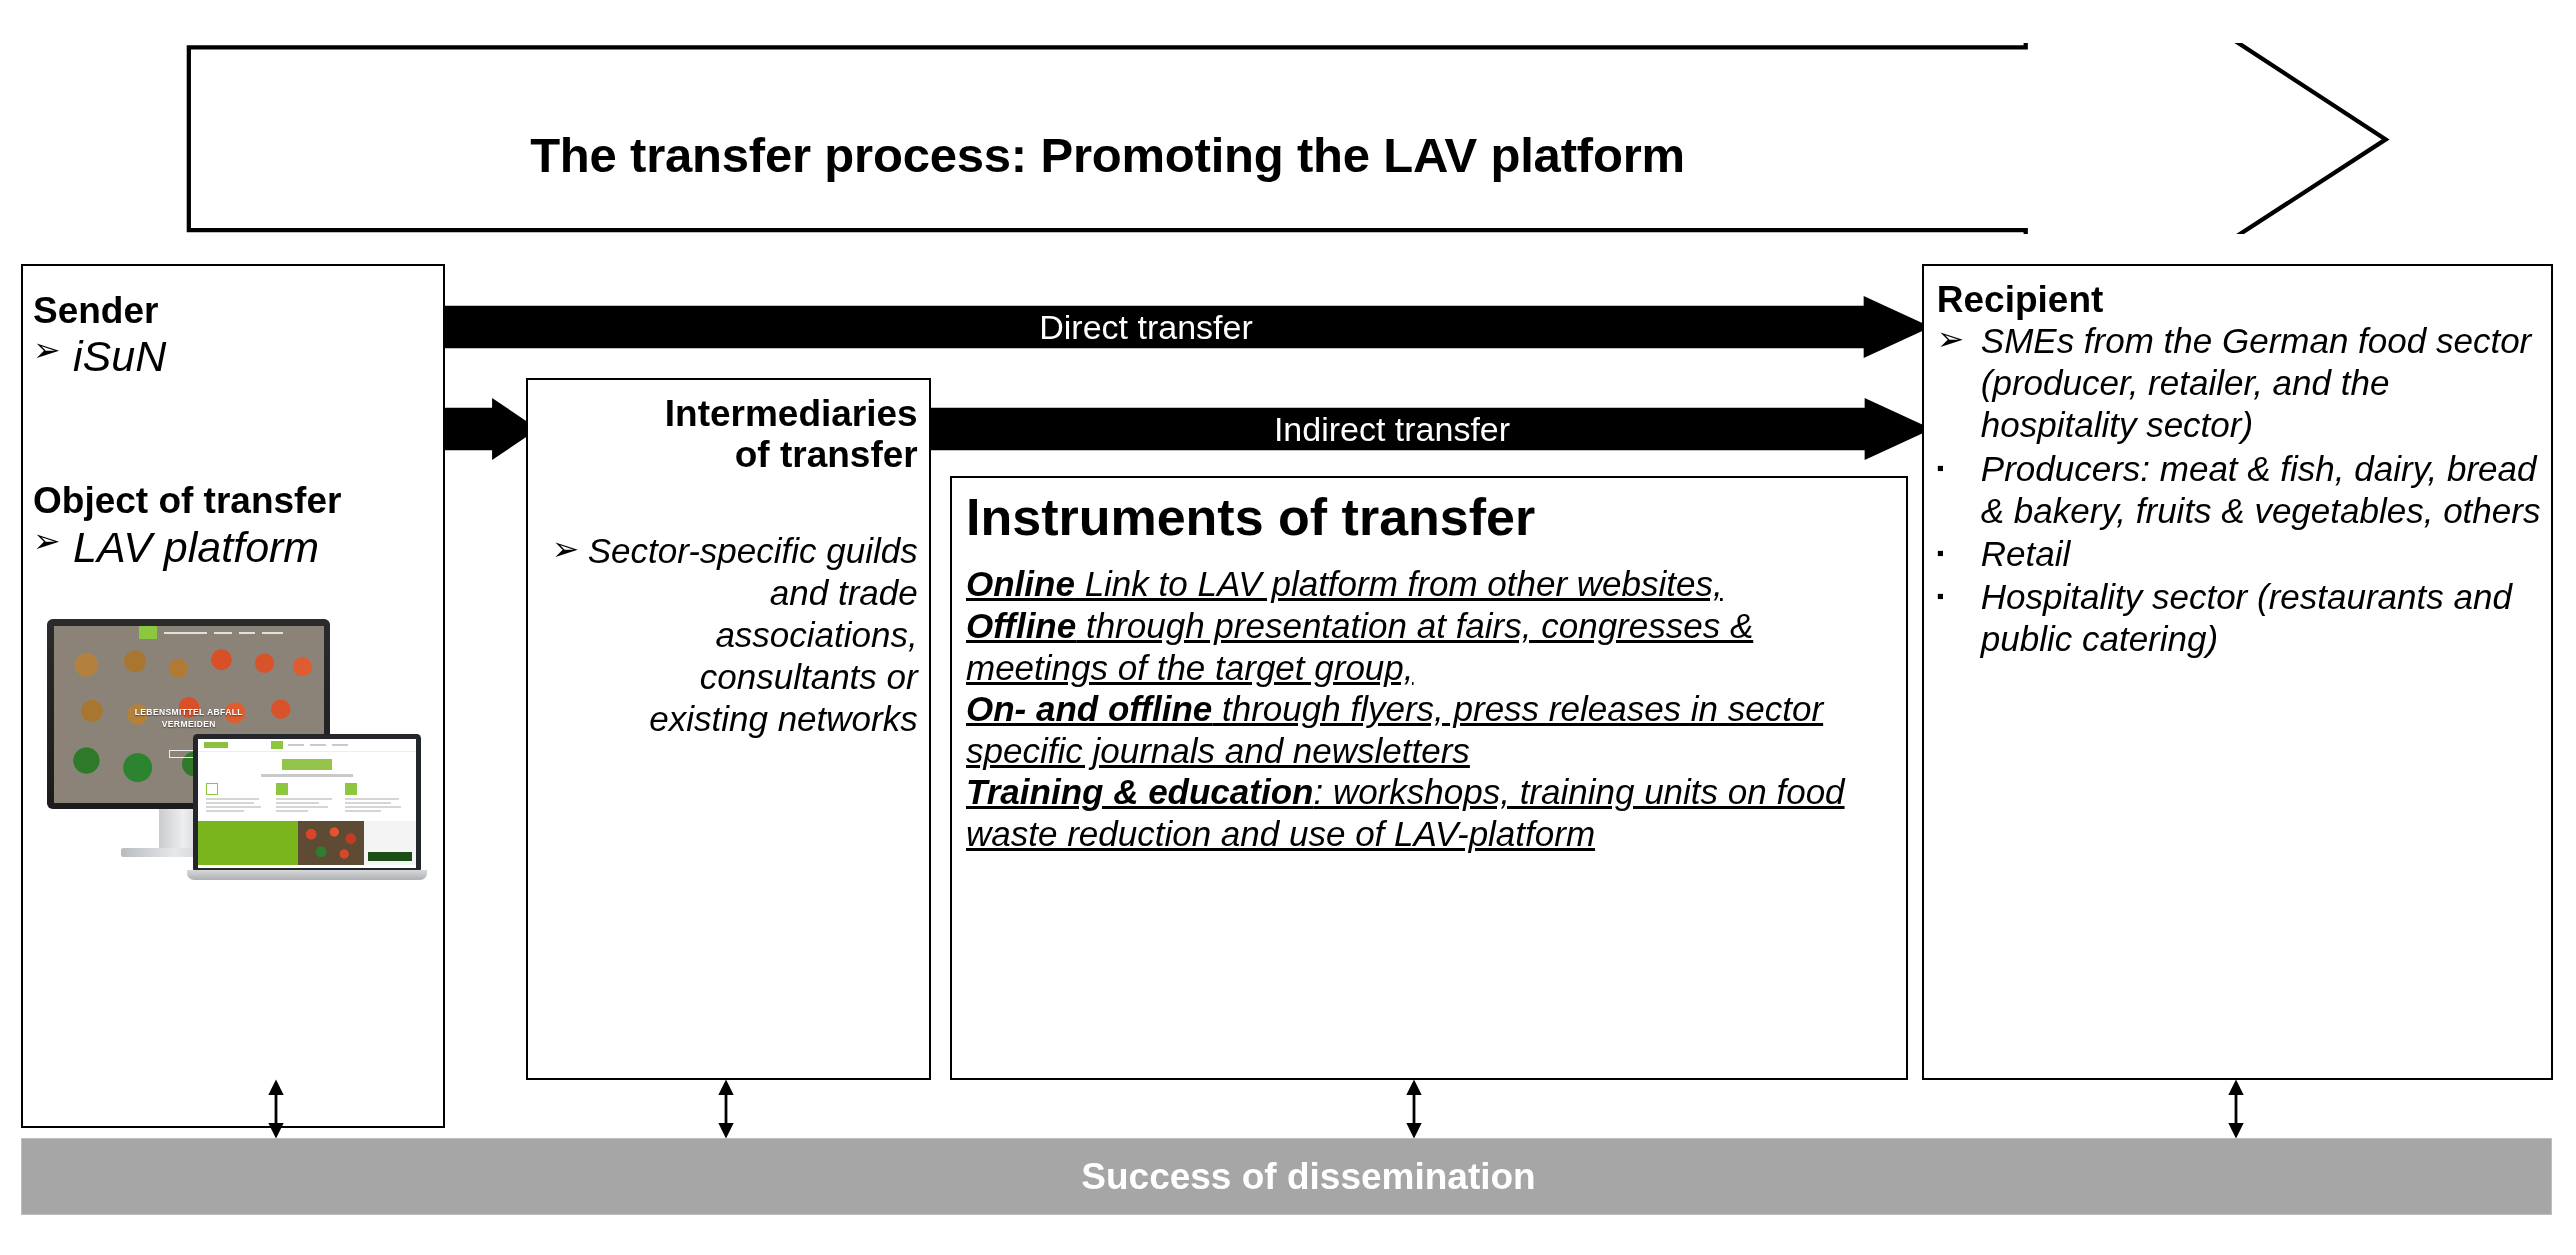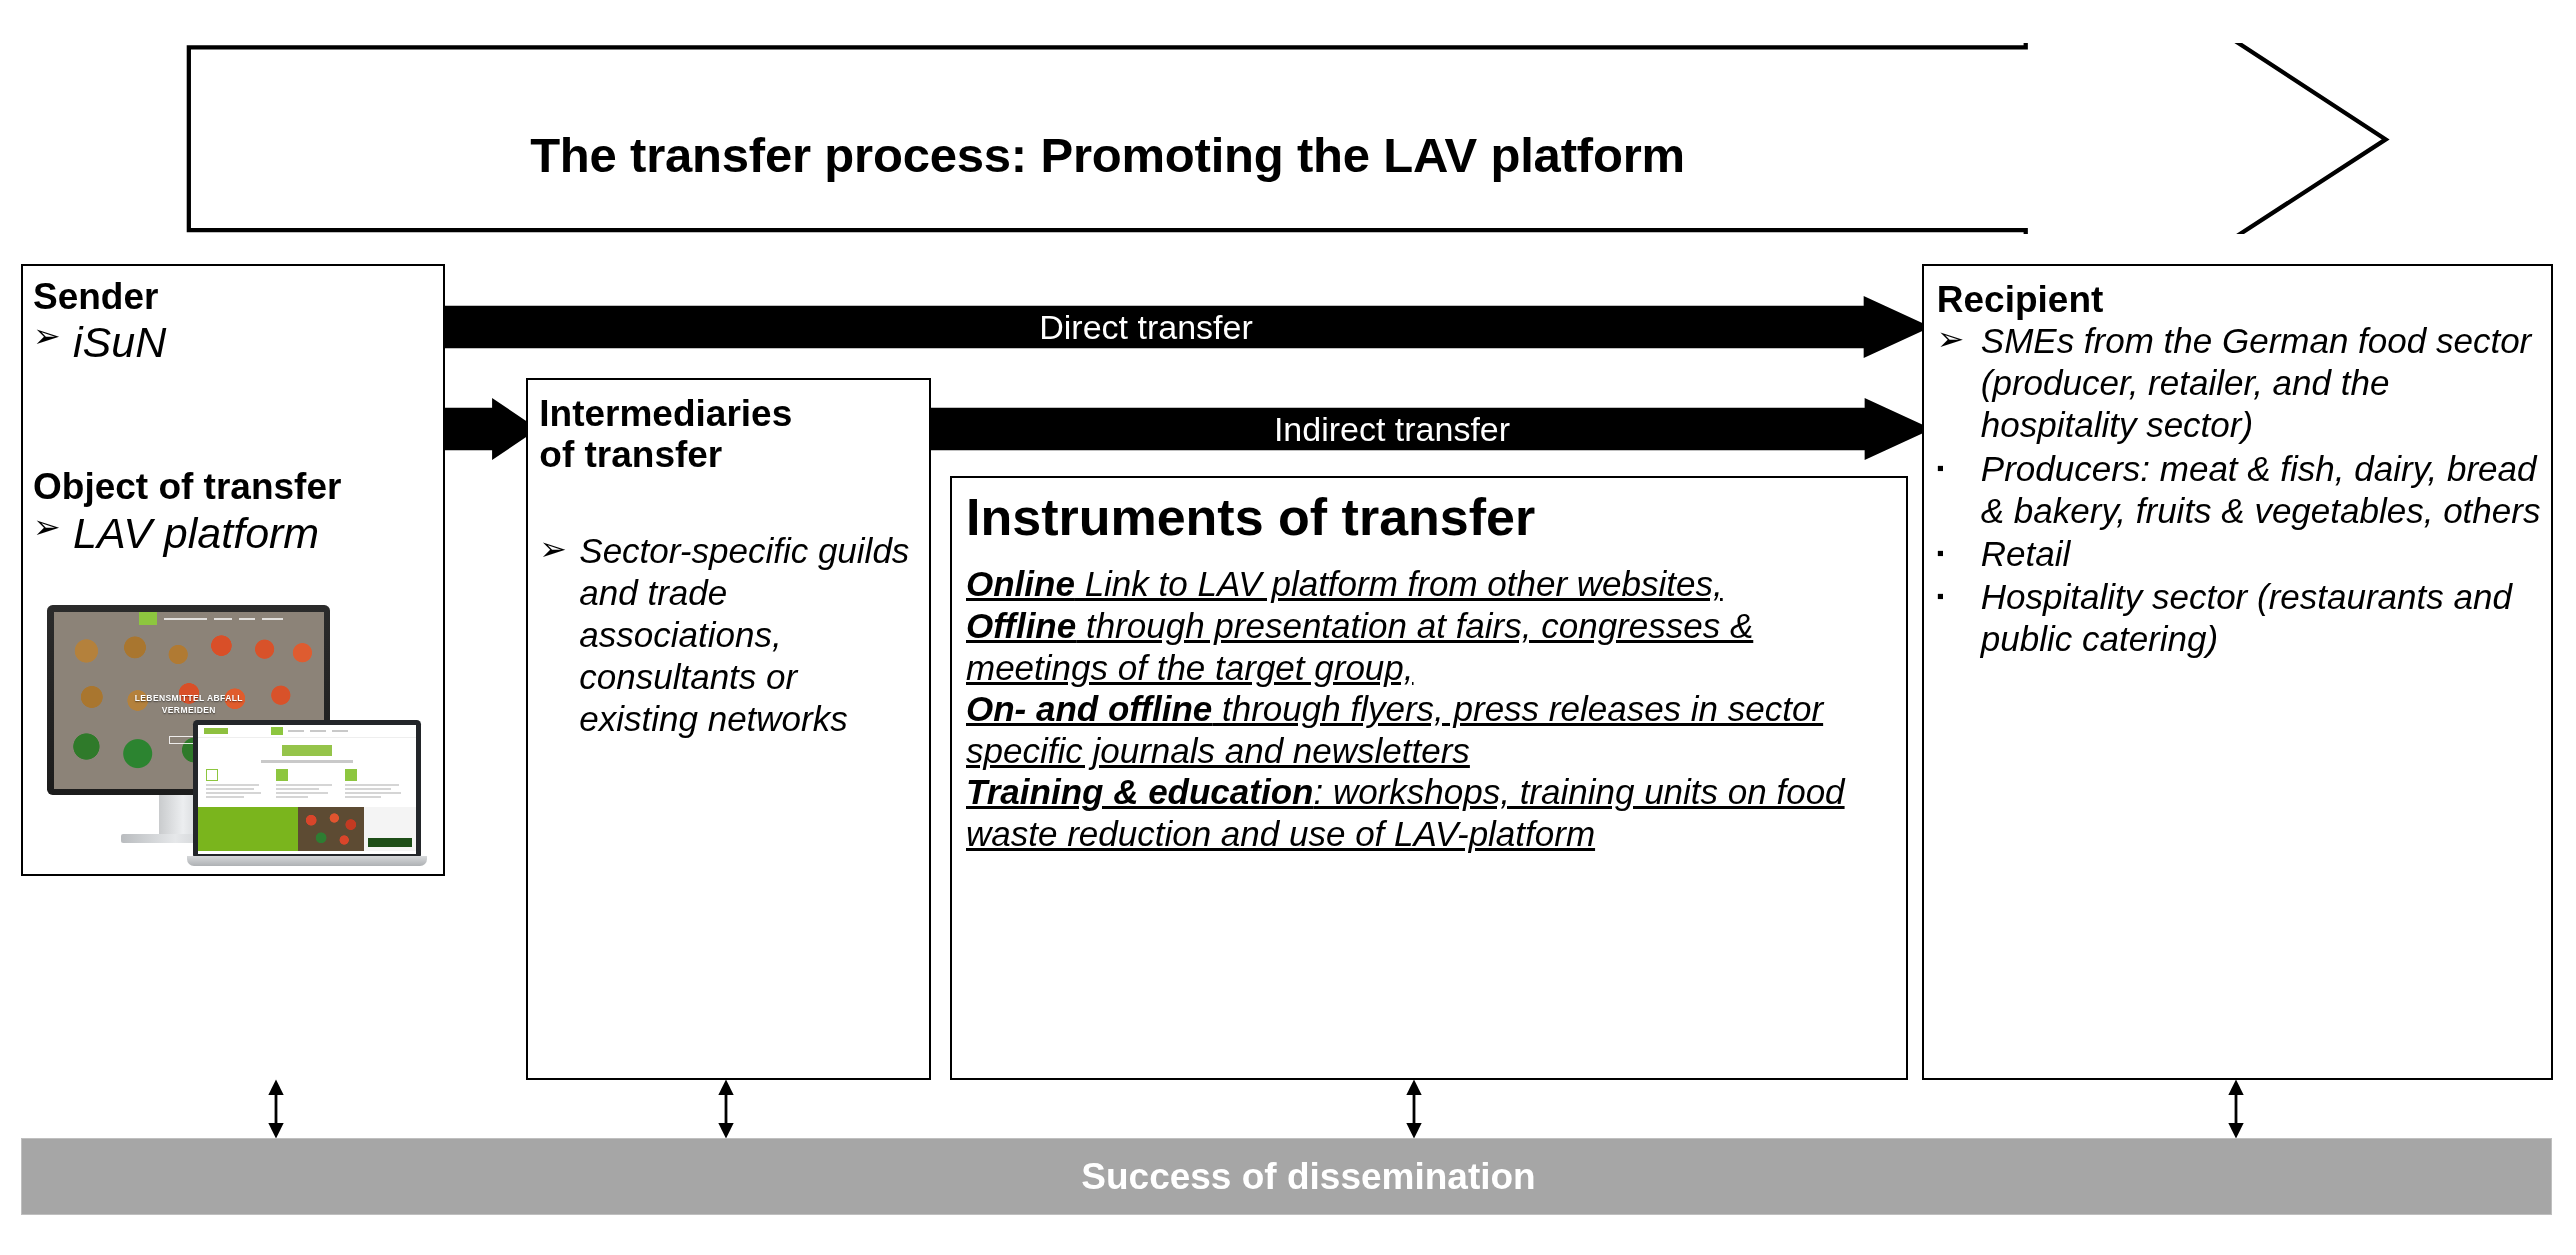--- a/index.html
+++ b/index.html
@@ -82,22 +82,22 @@
     font-size: 35px;
     line-height: 1.2;
     color: #000;
   }
 
   
   #sender-box {
     left: 21px;
     top: 264px;
     width: 424px;
-    height: 612px;
-    padding: 10px 10px 0 10px;
+    height: 864px;
+    padding: 24px 10px 0 10px;
   }
   #sender-box .box-title { font-size: 37px; }
   #sender-box .bullet-text { font-size: 43px; text-align: right; }
   .sender-gap { height: 96px; }
 
   
   .device-mockup {
     position: relative;
     width: 397px;
     height: 283px;
@@ -255,20 +255,21 @@
     border-radius: 0 0 7px 7px;
   }
 
   
   #intermediaries-box {
     left: 526px;
     top: 378px;
     width: 405px;
     height: 702px;
     padding: 12.8px 11.3px 0 11.3px;
+    text-align: right;
   }
   #intermediaries-box .box-title { font-size: 37px; }
   #intermediaries-box .bullet-text { font-size: 35px; }
   .inter-gap { height: 54px; }
 
   
   #instruments-box {
     left: 950px;
     top: 476px;
     width: 958px;

